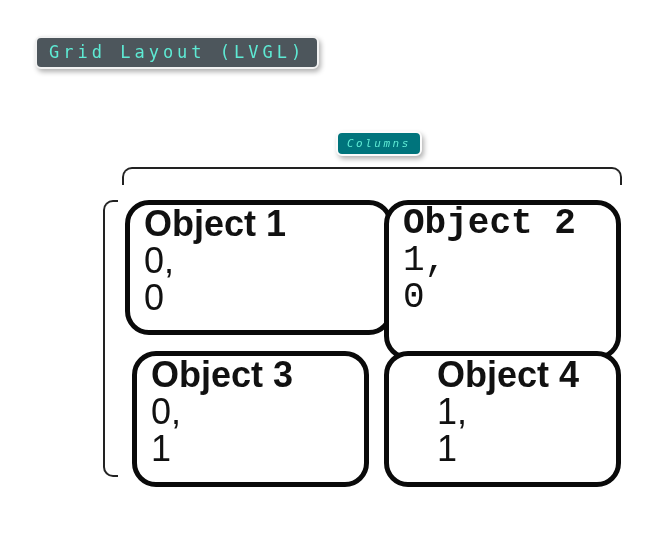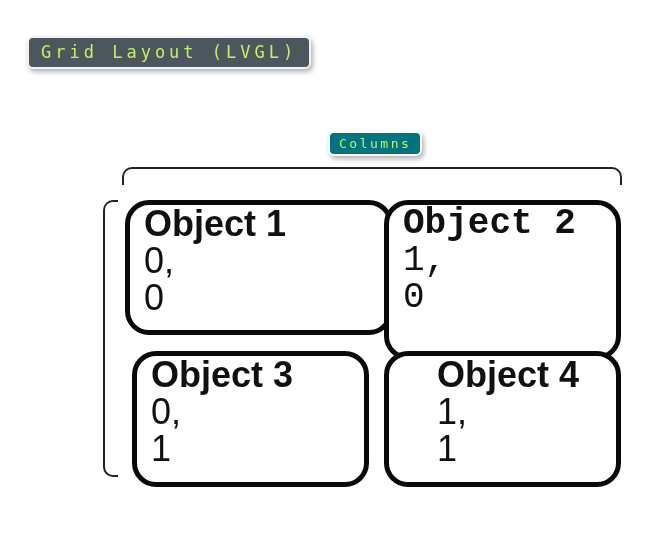--- a/index.html
+++ b/index.html
@@ -9,43 +9,45 @@
     height: 544px;
     background: #ffffff;
     overflow: hidden;
     font-family: "Liberation Sans", sans-serif;
   }
 
   
   .badge {
     position: absolute;
     box-sizing: border-box;
-    color: #bef264;
+    color: #5eead4;
     font-family: "DejaVu Sans Mono", "Liberation Mono", monospace;
     border: 2px solid #fbfbfb;
     box-shadow: 2px 3px 5px rgba(0,0,0,0.30);
     white-space: nowrap;
+    margin-left: 8px;
   }
   .title-badge {
     left: 27px; top: 36px;
     background: #4d565c;
     border-radius: 6px;
     padding: 3px 12px;
     font-size: 17px;
     line-height: 23px;
     letter-spacing: 4px;
     border-color: #f2f2f2;
   }
   .teal-badge {
     background: #00747c;
     border-radius: 6px;
     padding: 2px 9px;
-    font-size: 13px;
+    font-size: 11px;
     line-height: 17px;
     letter-spacing: 2.5px;
+    font-style: italic;
   }
   .columns-badge { left: 328px; top: 131px; }
   .rows-badge    { left: 22px;  top: 331px; }
 
   
   .bracket { position: absolute; box-sizing: border-box; }
   .bracket-columns {
     left: 122px; top: 167px;
     width: 500px; height: 18px;
     border: 2px solid #222222;

